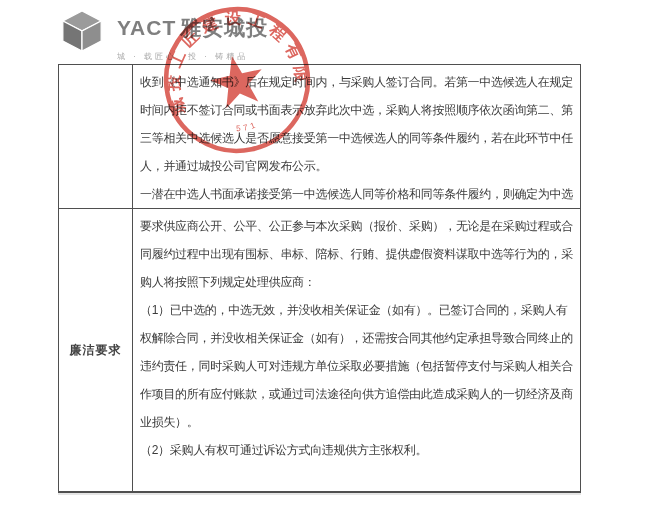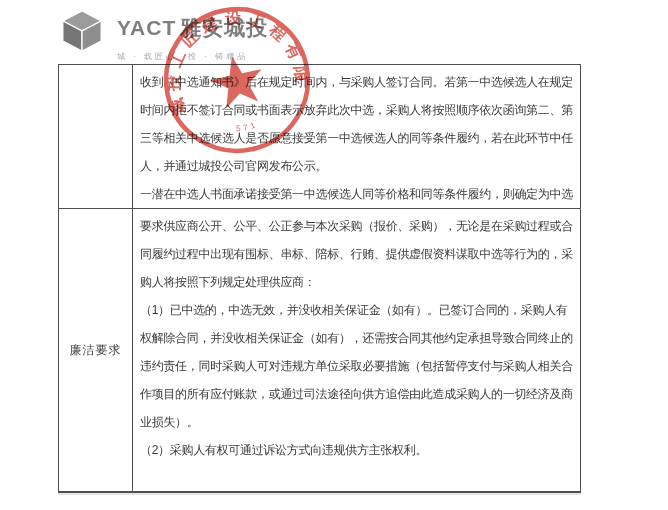--- a/index.html
+++ b/index.html
@@ -21,21 +21,21 @@
     position:absolute;left:58px;top:64px;width:521px;height:426px;
     display:grid;grid-template-columns:74px 1fr;grid-template-rows:144px 1fr;
     border:1px solid #4f4f4f;border-bottom-width:2px;
     box-shadow:0 2px 0 rgba(0,0,0,0.10);
     background:#fff;
   }
   .cell{box-sizing:border-box;font-size:12px;}
   .label-cell{
     border-right:1px solid #4f4f4f;
     display:flex;align-items:center;justify-content:center;
-    font-weight:normal;letter-spacing:1px;
+    font-weight:bold;letter-spacing:1px;
   }
   .content-cell{padding:3px 4px 16px 7px;}
   .row-top{border-bottom:1px solid #4f4f4f;}
   .content-cell .line{
     line-height:28px;white-space:nowrap;letter-spacing:-0.3px;color:#3b3b3b;
   }
   
   .stamp{
     position:absolute;left:160px;top:3px;width:154px;height:154px;
     transform:rotate(-12deg);

